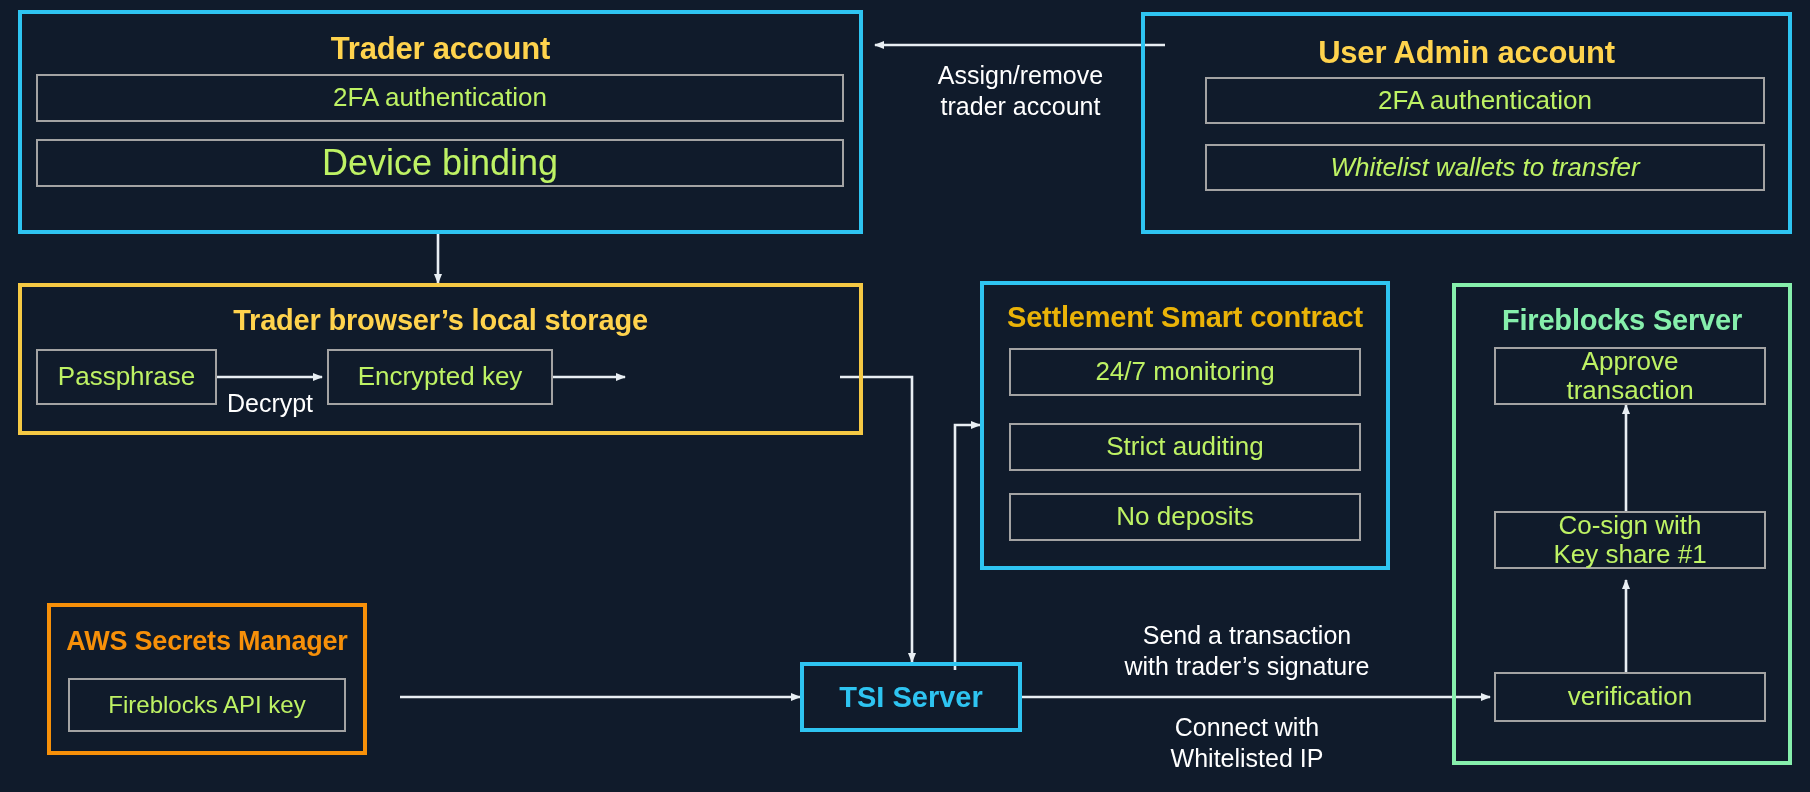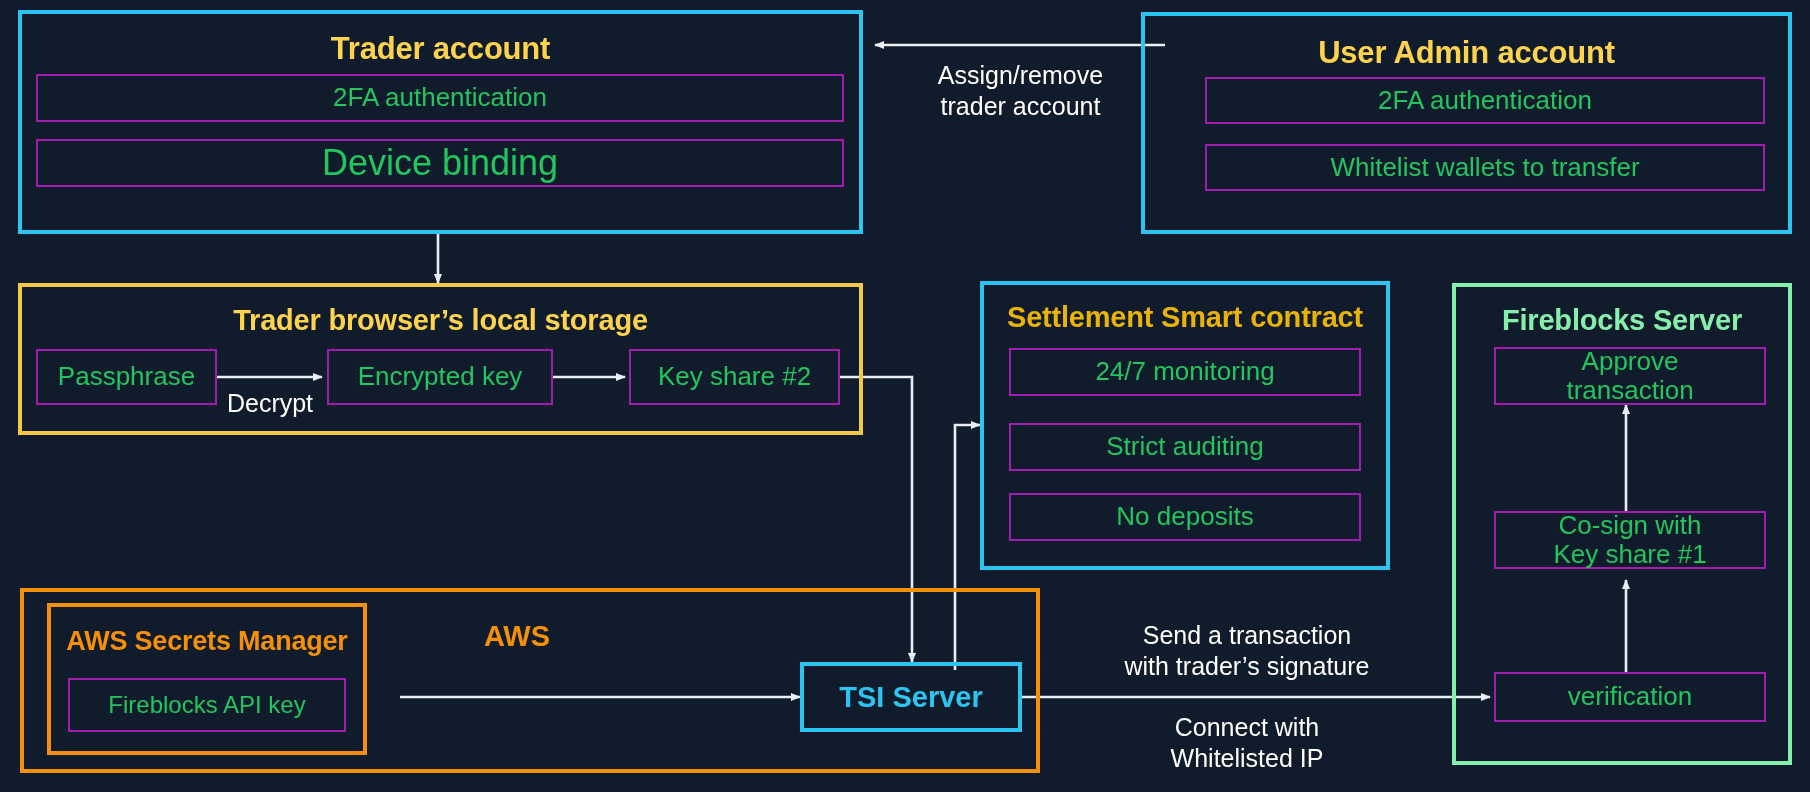--- a/index.html
+++ b/index.html
@@ -7,22 +7,22 @@
     font-family:"Liberation Sans", sans-serif;
     width:1810px;height:792px;position:relative;overflow:hidden;
   }
   #stage{position:absolute;left:0;top:0;width:1725px;height:792px;}
   .grp{position:absolute;box-sizing:border-box;background:transparent;}
   .grp-title{
     position:absolute;left:0;right:0;text-align:center;
     font-weight:bold;letter-spacing:-0.2px;white-space:nowrap;
   }
   .cell{
-    position:absolute;box-sizing:border-box;border:2px solid #a21caf;
-    color:#22c55e;display:flex;align-items:center;justify-content:center;
+    position:absolute;box-sizing:border-box;border:2px solid #a3a3a3;
+    color:#bef264;display:flex;align-items:center;justify-content:center;
     text-align:center;line-height:1.12;background:transparent;
   }
   .lbl{
     position:absolute;color:#ffffff;text-align:center;line-height:1.22;
     white-space:pre-line;
   }
   svg.wires{position:absolute;left:0;top:0;width:1810px;height:792px;
     pointer-events:none;overflow:visible;}
 </style>
 </head>
@@ -63,52 +63,48 @@
   <div class="grp" style="left:18px;top:10px;width:845px;height:224px;border:4px solid #2ec4f1;">
     <div class="grp-title" style="top:17px;font-size:31px;color:#ffd34d;">Trader account</div>
   </div>
   <div class="cell" style="left:36px;top:74px;width:808px;height:48px;font-size:26px;">2FA authentication</div>
   <div class="cell" style="left:36px;top:139px;width:808px;height:48px;font-size:36px;">Device binding</div>
 
   <div class="grp" style="left:1141px;top:12px;width:651px;height:222px;border:4px solid #2ec4f1;">
     <div class="grp-title" style="top:19px;font-size:31px;color:#ffd34d;">User Admin account</div>
   </div>
   <div class="cell" style="left:1205px;top:77px;width:560px;height:47px;font-size:26px;">2FA authentication</div>
-  <div class="cell" style="left:1205px;top:144px;width:560px;height:47px;font-size:26px;">Whitelist wallets to transfer</div>
+  <div class="cell" style="left:1205px;top:144px;width:560px;height:47px;font-size:26px;font-style:italic;">Whitelist wallets to transfer</div>
 
   <div class="lbl" style="left:888px;top:60px;width:265px;font-size:25px;">Assign/remove
 trader account</div>
 
   <div class="grp" style="left:18px;top:283px;width:845px;height:152px;border:4px solid #f5c944;">
     <div class="grp-title" style="top:17px;font-size:29px;color:#ffd34d;">Trader  browser’s local storage</div>
   </div>
   <div class="cell" style="left:36px;top:349px;width:181px;height:56px;font-size:26px;">Passphrase</div>
   <div class="cell" style="left:327px;top:349px;width:226px;height:56px;font-size:26px;">Encrypted key</div>
-  <div class="cell" style="left:629px;top:349px;width:211px;height:56px;font-size:26px;">Key share #2</div>
   <div class="lbl" style="left:190px;top:388px;width:160px;font-size:25px;">Decrypt</div>
 
   <div class="grp" style="left:980px;top:281px;width:410px;height:289px;border:4px solid #2ec4f1;">
     <div class="grp-title" style="top:16px;font-size:29px;color:#eab308;">Settlement Smart contract</div>
   </div>
   <div class="cell" style="left:1009px;top:348px;width:352px;height:48px;font-size:26px;">24/7 monitoring</div>
   <div class="cell" style="left:1009px;top:493px;width:352px;height:48px;font-size:26px;">No deposits</div>
   <div class="cell" style="left:1009px;top:423px;width:352px;height:48px;font-size:26px;">Strict auditing</div>
 
   <div class="grp" style="left:1452px;top:283px;width:340px;height:482px;border:4px solid #86efac;">
     <div class="grp-title" style="top:17px;font-size:29px;color:#86efac;">Fireblocks Server</div>
   </div>
   <div class="cell" style="left:1494px;top:347px;width:272px;height:58px;font-size:26px;white-space:pre-line;">Approve
 transaction</div>
   <div class="cell" style="left:1494px;top:511px;width:272px;height:58px;font-size:26px;white-space:pre-line;">Co-sign with
 Key share #1</div>
   <div class="cell" style="left:1494px;top:672px;width:272px;height:50px;font-size:26px;">verification</div>
 
-  <div class="grp" style="left:20px;top:588px;width:1020px;height:185px;border:4px solid #f79009;">
-    <div style="position:absolute;left:460px;top:28px;font-size:29px;font-weight:bold;color:#f79009;">AWS</div>
-  </div>
   <div class="grp" style="left:47px;top:603px;width:320px;height:152px;border:4px solid #f79009;">
     <div class="grp-title" style="top:19px;font-size:27px;color:#f79009;">AWS Secrets Manager</div>
   </div>
   <div class="cell" style="left:68px;top:670px;width:278px;height:54px;font-size:24px;margin-top:8px;">Fireblocks API key</div>
 
   <div class="cell" style="left:800px;top:662px;width:222px;height:70px;border:4px solid #2ec4f1;
               color:#2ec4f1;font-size:29px;font-weight:bold;">TSI Server</div>
 
   <div class="lbl" style="left:1062px;top:620px;width:370px;font-size:25px;">Send a transaction
 with trader’s signature</div>

